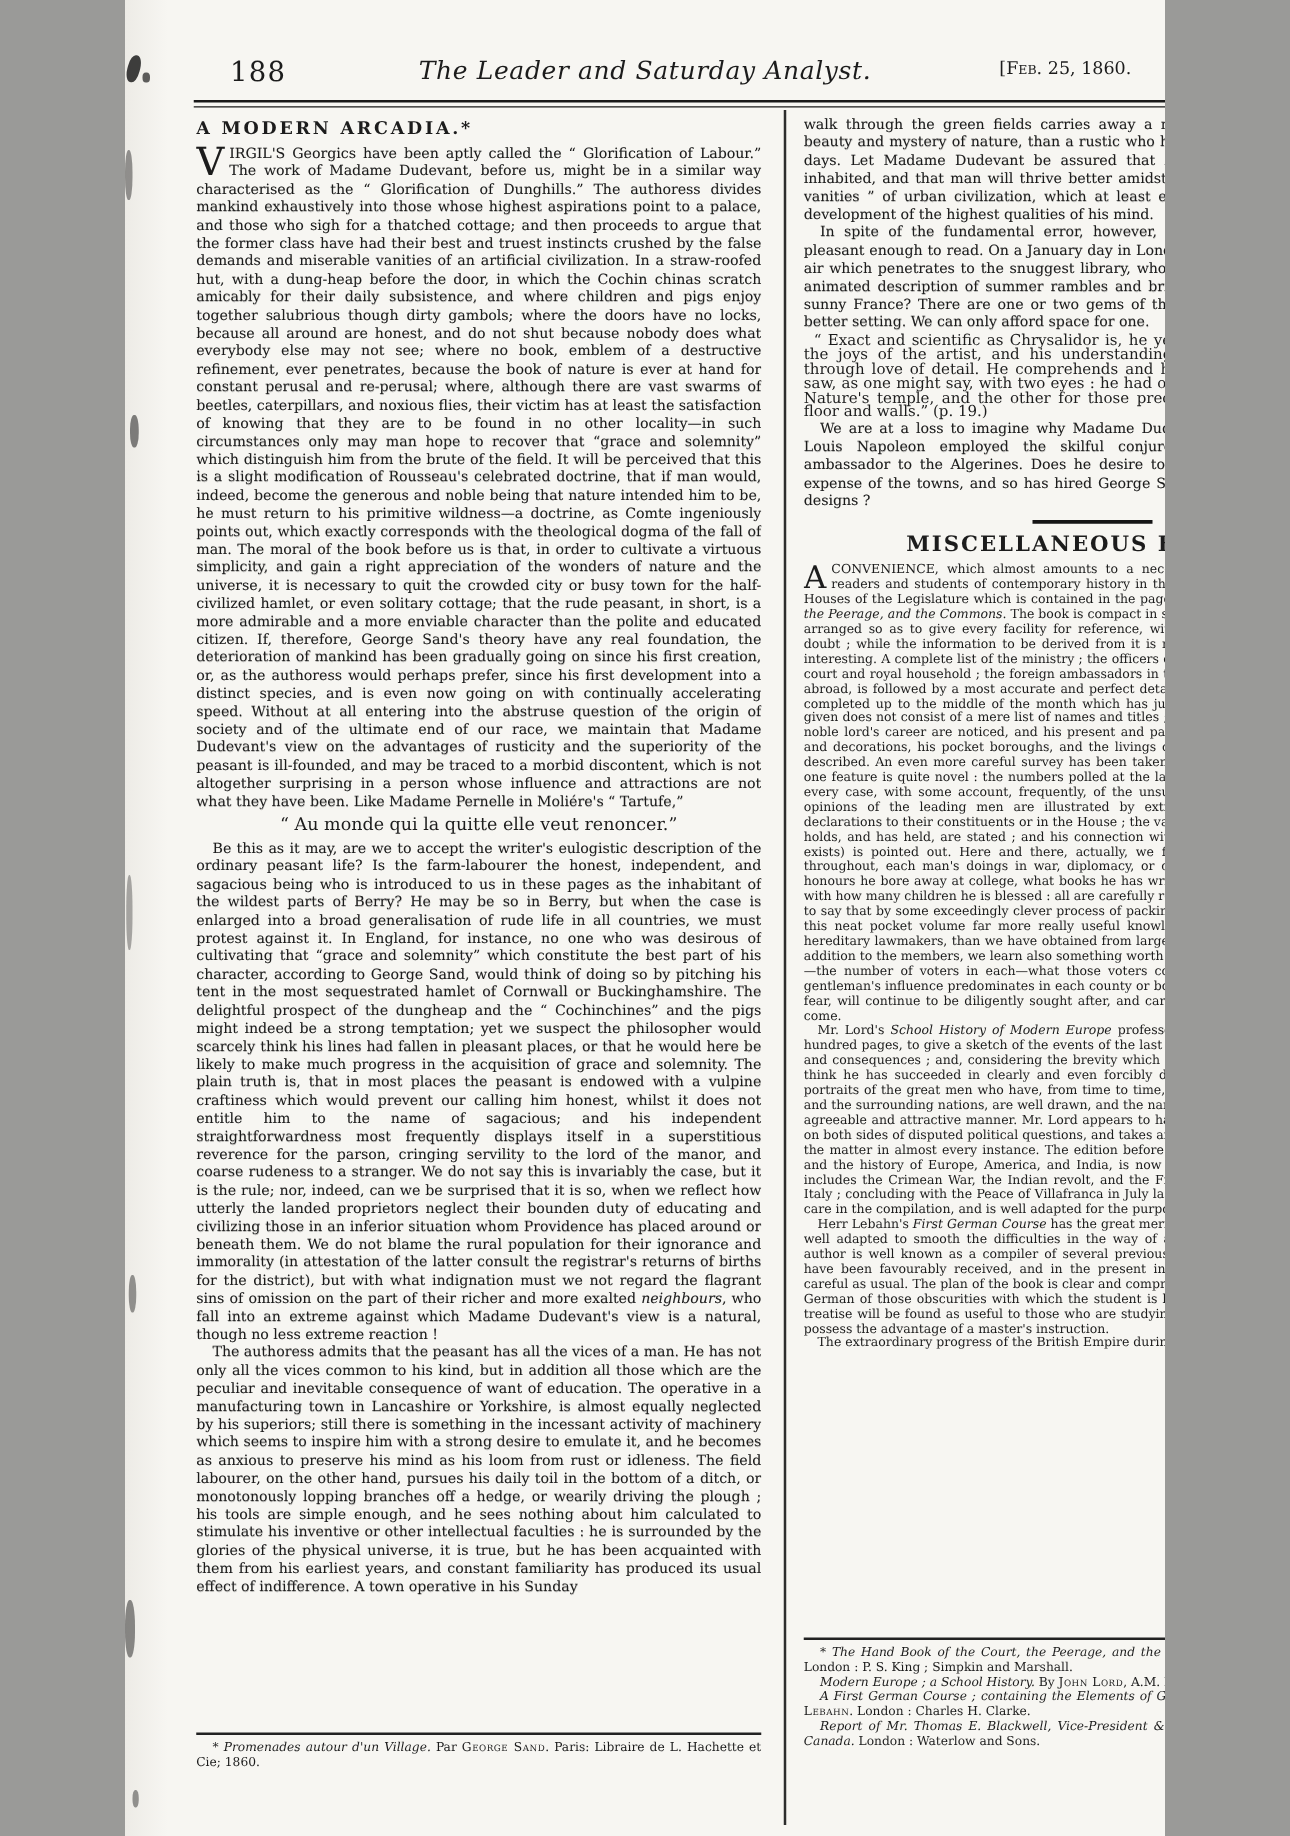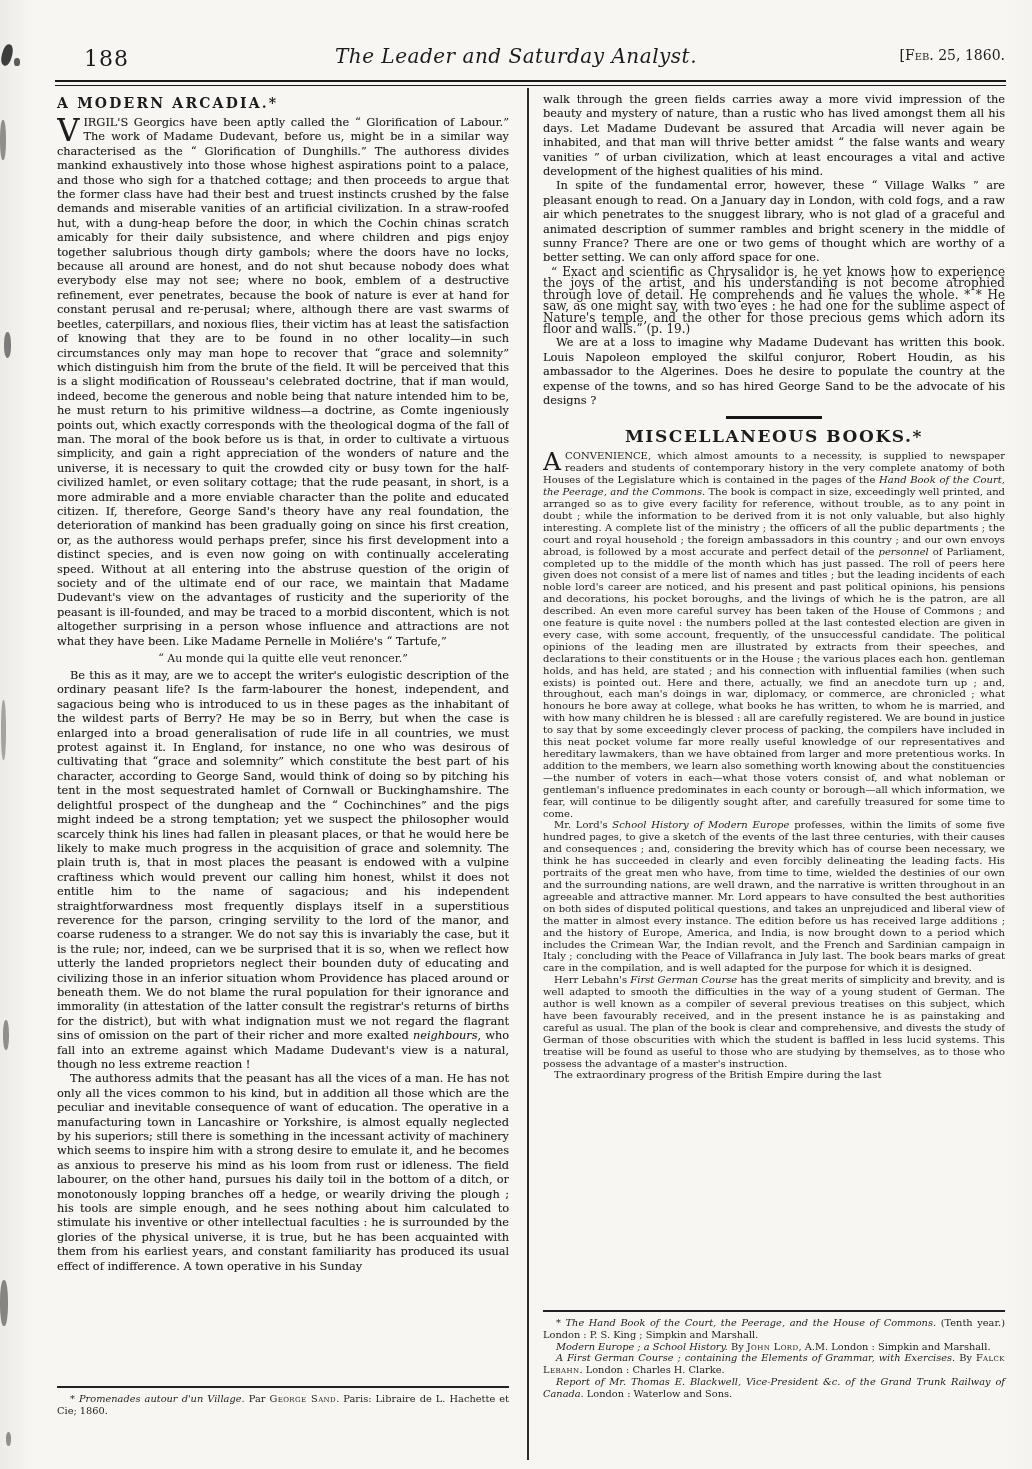--- a/index.html
+++ b/index.html
@@ -1,17 +1,17 @@
 <!DOCTYPE html>
 <html lang="en"><head>
 <meta charset="utf-8">
 <style>
   html,body{margin:0;padding:0;background:#9a9a98;}
   .page{
-    position:relative;width:1032px;height:1469px;margin:0 auto;
+    position:relative;width:832px;height:1469px;margin:0 auto;
     background:#f7f6f2;
     background-image:linear-gradient(90deg,#edebe6 0px,#f7f6f2 34px,#f7f6f2 1000px,#f3f2ee 1032px);
     overflow:hidden;color:#1c1c1c;
     font-family:"DejaVu Serif","Liberation Serif",serif;
   }
   
   .hdr{position:absolute;top:44px;left:0;width:100%;height:34px;}
   .pageno{position:absolute;left:84px;top:2px;font-size:22px;letter-spacing:1px;}
   .masthead{position:absolute;left:0;width:100%;text-align:center;top:0;
     font-size:20px;font-style:italic;letter-spacing:0.5px;}
@@ -24,21 +24,21 @@
   .col-left{left:57px;width:452px;height:1284px;overflow:hidden;}
   .col-right{left:543px;width:462px;top:93px;height:1212px;overflow:hidden;}
   .col-divider{position:absolute;left:527px;top:88px;width:2.4px;height:1372px;background:#2d2d2d;}
   h2{margin:0 0 5px 0;font-size:14px;font-weight:bold;letter-spacing:2.2px;}
   h3{margin:6px 0 4px 0;text-align:center;font-size:17px;font-weight:bold;letter-spacing:1.6px;}
   p{margin:0;}
   .body-p{font-size:11.3px;line-height:14.4px;text-shadow:0.2px 0.2px 0.3px rgba(25,25,25,0.28);}
   .indent{text-indent:13px;}
   .dropcap{float:left;font-size:31px;line-height:25px;padding:2px 4px 0 0;}
   .dropcap-sm{float:left;font-size:25px;line-height:20px;padding:2px 4px 0 0;}
-  .verse{font-size:11px;text-align:center;margin:3px 0 4px 0;}
+  .verse{font-size:14px;text-align:center;margin:3px 0 4px 0;}
   .blockquote{font-size:12px;line-height:11.4px;text-indent:8px;margin:1px 0;}
   .small-p{font-size:10px;line-height:11.9px;}
   .small-p.indent{text-indent:11px;}
   .section-divider{width:96px;height:3px;background:#161616;margin:8px auto 7px auto;}
   
   .fn-block{position:absolute;text-align:justify;}
   .fn-left{left:57px;top:1386px;width:452px;}
   .fn-right{left:543px;top:1310px;width:462px;}
   .fn-rule{height:2px;background:#222;margin-bottom:5px;}
   .fn{font-size:9.8px;line-height:11.8px;text-indent:13px;}

